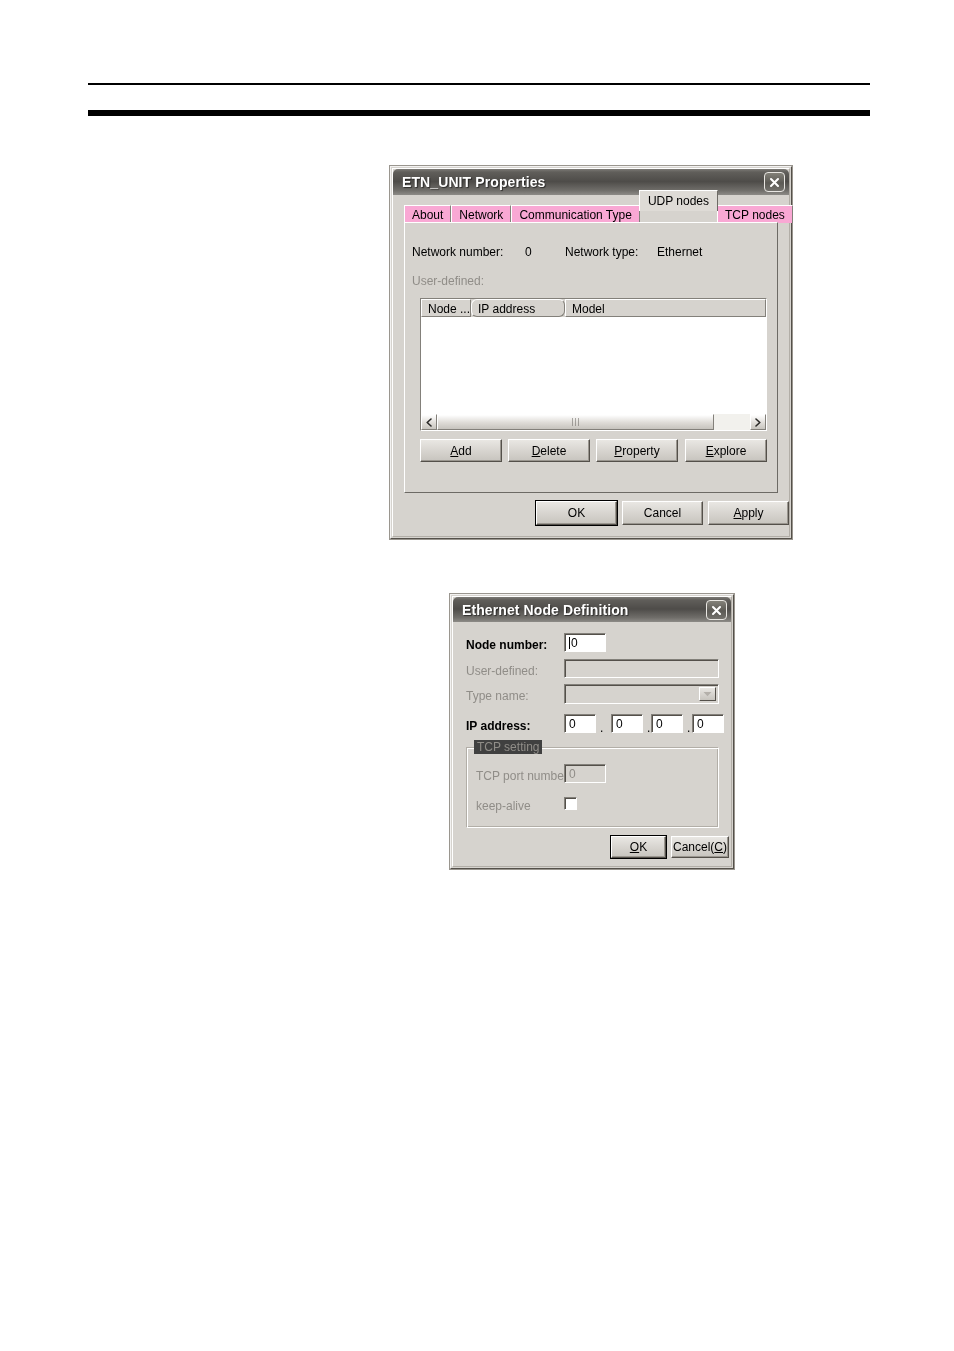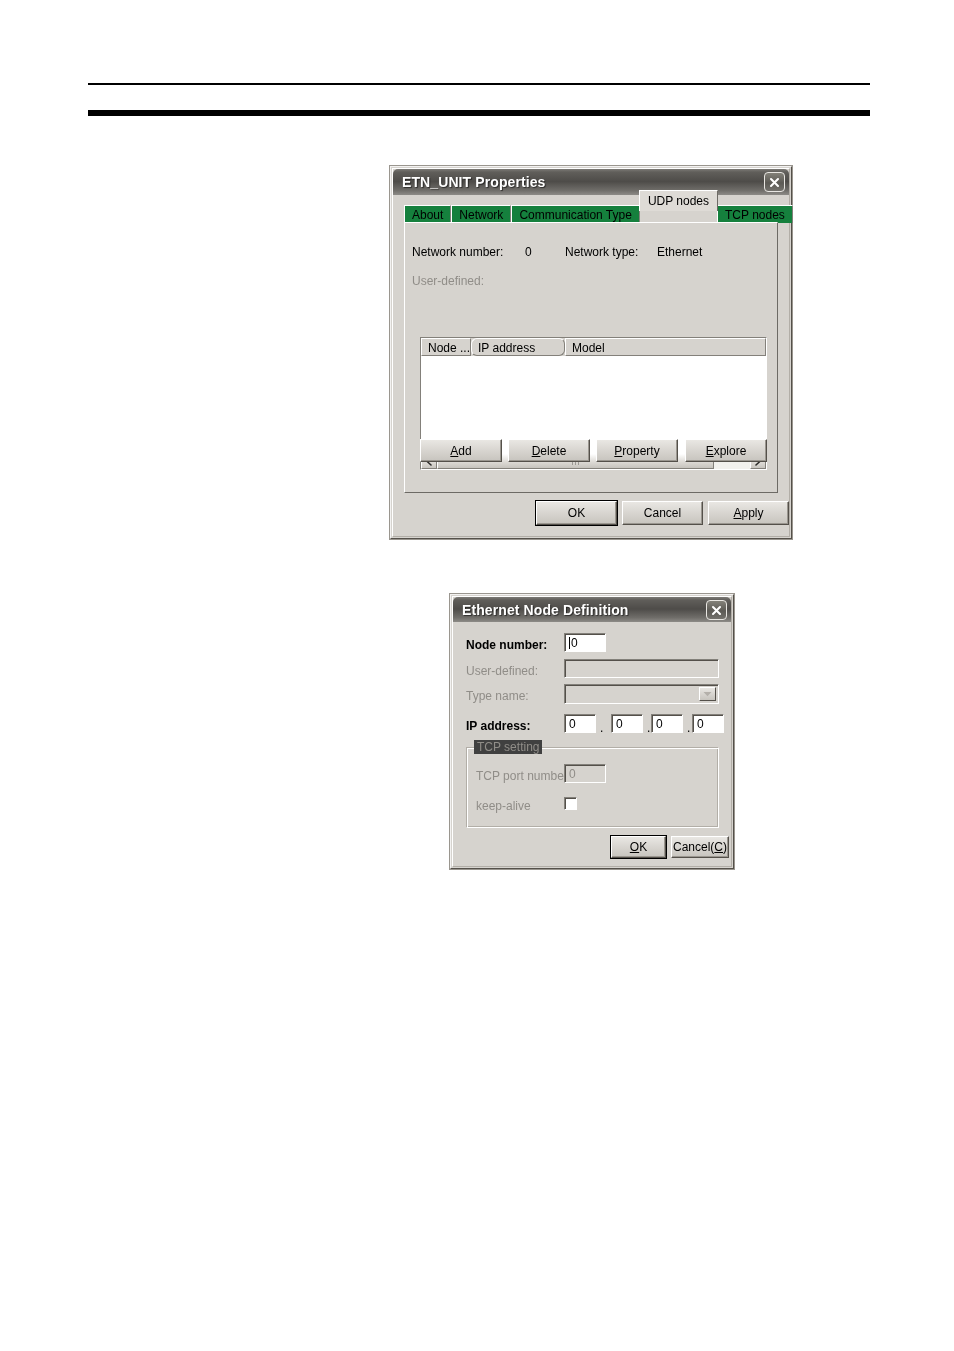--- a/index.html
+++ b/index.html
@@ -95,21 +95,21 @@
     position: absolute;
     display: flex;
     align-items: flex-end;
     height: 21px;
   }
   .tab {
     height: 18px;
     line-height: 18px;
     padding: 0 7px;
     font-size: 12px;
-    background: #15803d;
+    background: #f9a8d4;
     border-top: 1px solid #ffffff;
     border-left: 1px solid #ffffff;
     border-right: 1px solid #83807a;
     box-sizing: border-box;
     white-space: nowrap;
     position: relative;
     color: #000;
   }
   .tab.active {
     height: 21px;
@@ -334,21 +334,21 @@
 
   <div class="tabpanel" style="left:13px; top:55px; width:374px; height:271px;">
 
     <span class="lbl" style="left:7px; top:22px;">Network number:</span>
     <span class="lbl" style="left:120px; top:22px;">0</span>
     <span class="lbl" style="left:160px; top:22px;">Network type:</span>
     <span class="lbl" style="left:252px; top:22px;">Ethernet</span>
 
     <span class="lbl dim" style="left:7px; top:51px;">User-defined:</span>
 
-    <div class="listview" style="left:15px; top:75px; width:347px; height:133px;margin-top:39px;">
+    <div class="listview" style="left:15px; top:75px; width:347px; height:133px;">
       <div class="lv-header">
         <div class="lv-col" style="width:50px;">
           <span>Node ...</span>
         </div>
         <div class="lv-col" style="width:94px;border-radius:6px;">
           <span>IP address</span>
         </div>
         <div class="lv-col" style="flex:1;">
           <span>Model</span>
         </div>

